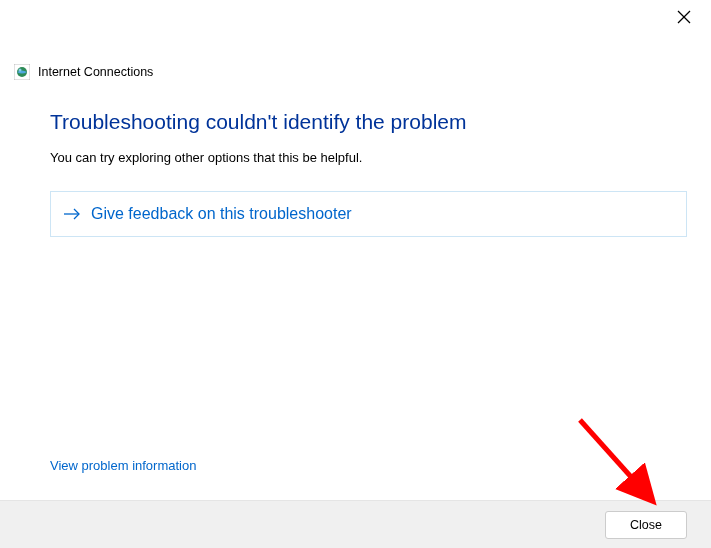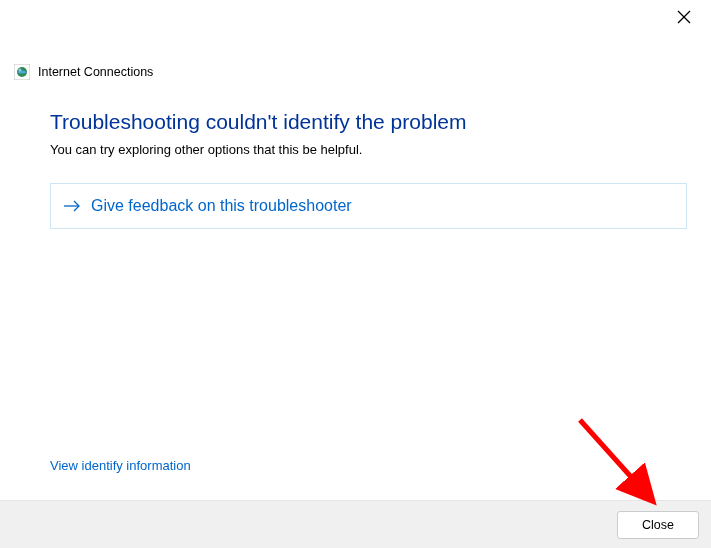--- a/index.html
+++ b/index.html
@@ -50,21 +50,21 @@
     .main {
       position: absolute;
       top: 110px;
       left: 50px;
       right: 24px;
     }
     .heading {
       font-size: 21px;
       color: #003399;
       font-weight: 400;
-      margin-bottom: 8px;
+      margin-bottom: 16px;
     }
     .subtext {
       font-size: 13px;
       color: #000000;
       margin-bottom: 26px;
     }
     .option-box {
       border: 1px solid #cde5f5;
       padding: 13px 12px;
       display: flex;
@@ -112,21 +112,21 @@
       position: absolute;
       bottom: 0;
       left: 0;
       right: 0;
       height: 48px;
       background: #f0f0f0;
       border-top: 1px solid #e5e5e5;
       display: flex;
       justify-content: flex-end;
       align-items: center;
-      padding-right: 12px;
+      padding-right: 24px;
     }
     .close-button {
       background: #ffffff;
       border: 1px solid #cccccc;
       border-radius: 3px;
       padding: 6px 24px;
       font-size: 12.5px;
       color: #000000;
       cursor: pointer;
     }
@@ -170,21 +170,21 @@
         <polyline points="11,2 16,7 11,12" stroke-width="1.3" fill="none"></polyline>
       </svg>
     </span>
     <span class="option-label">Give feedback on this troubleshooter</span>
   </div>
 
   <div class="gap"></div>
 
 </div>
 
-<div class="detailed-link">View identify information</div>
+<div class="detailed-link">View problem information</div>
 
 <div class="footer">
   <button class="close-button">Close</button>
 </div>
 
 <svg class="red-arrow" style="left:570px; top:410px; width:120px; height:110px;">
   <defs>
     <marker id="ah" markerWidth="8" markerHeight="8" refX="6" refY="4" orient="auto">
       <polygon points="0,0 8,4 0,8" fill="#ff0000"></polygon>
     </marker>

